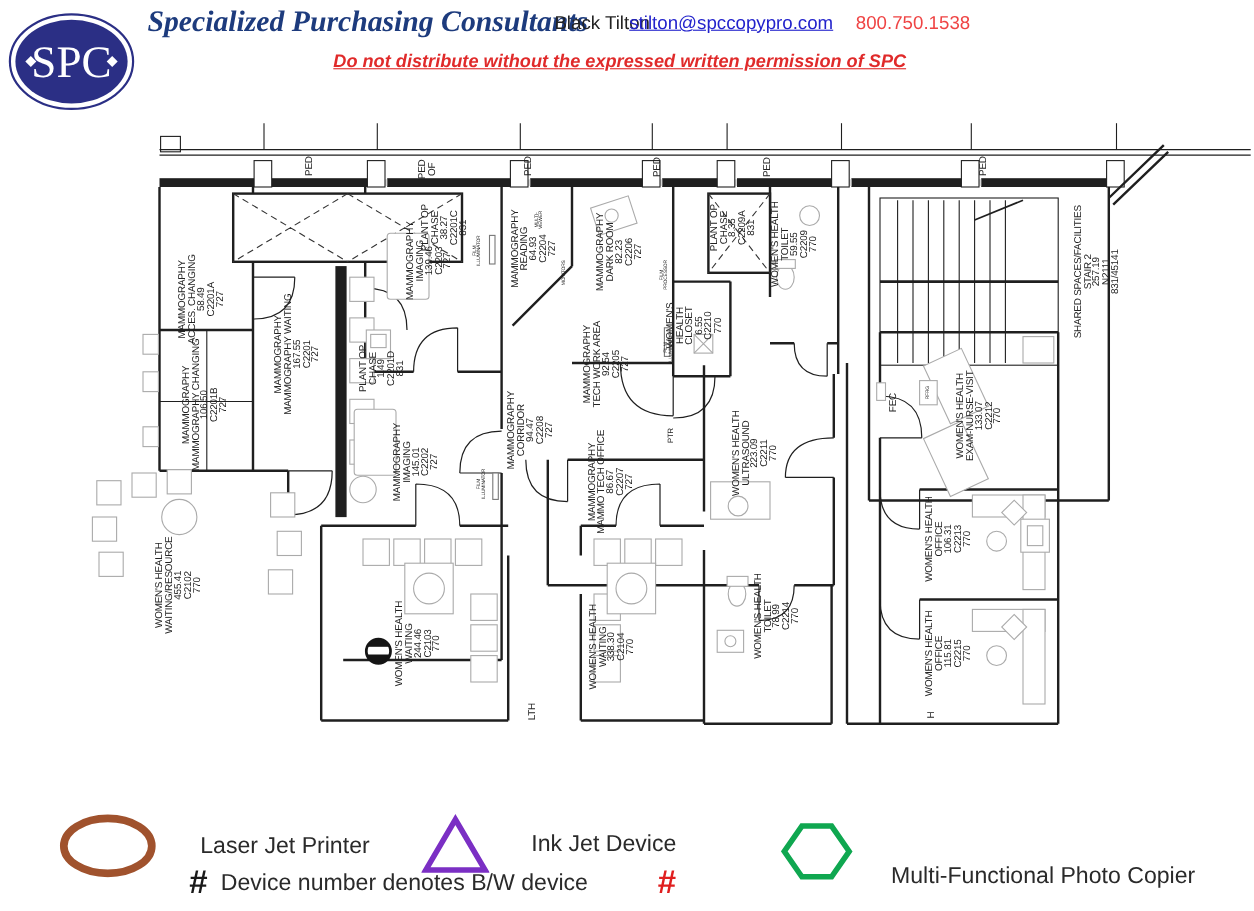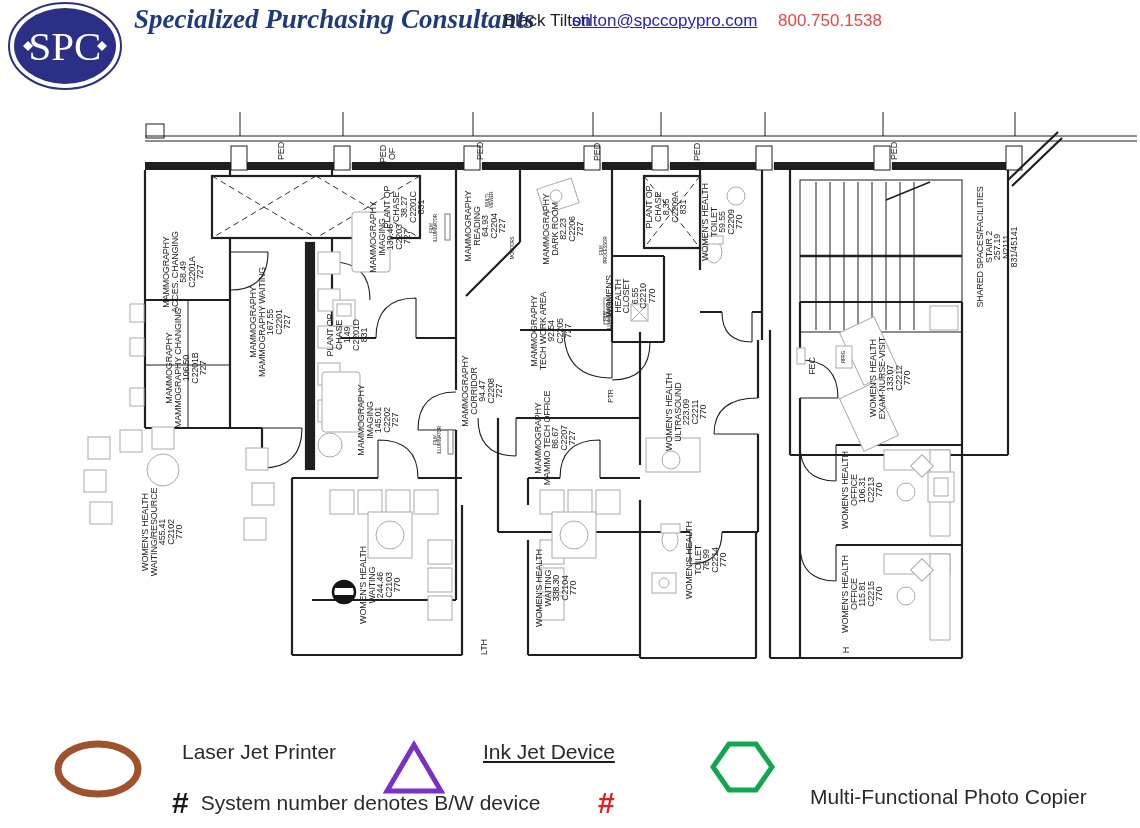--- a/index.html
+++ b/index.html
@@ -1,37 +1,37 @@
 <!DOCTYPE html>
 <html><head>
 <meta charset="utf-8">
 <style>
   html,body{margin:0;padding:0;background:#fff;}
   .page{position:relative;width:1140px;height:828px;background:#ffffff;overflow:hidden;
         font-family:"Liberation Sans",sans-serif;color:#1b1b1b;}
   
-  .hdr-logo{position:absolute;left:6px;top:0;width:118px;height:92px;}
+  .hdr-logo{position:absolute;left:6px;top:10px;width:118px;height:92px;}
   .hdr-title{position:absolute;left:134px;top:4px;font-family:"Liberation Serif",serif;
              font-style:italic;font-weight:bold;font-size:27px;color:#1d3b7d;white-space:nowrap;}
   .hdr-contact{position:absolute;top:11px;font-size:17px;white-space:nowrap;}
   .hdr-name{left:504px;color:#222;}
   .hdr-mail{left:572px;color:#2222cc;text-decoration:underline;}
   .hdr-phone{left:734px;color:#ef4444;margin-left:44px;}
   .hdr-warning{position:absolute;left:303px;top:47px;font-size:16.5px;font-weight:bold;
                font-style:italic;color:#e02a2a;text-decoration:underline;white-space:nowrap;}
   .stardoc{position:absolute;left:826px;top:14px;width:314px;height:76px;}
   
   .plan{position:absolute;left:0;top:0;width:1140px;height:828px;}
   .plan svg{position:absolute;left:0;top:0;}
   .room-label{position:absolute;transform:translate(-50%,-50%) rotate(-90deg);
               color:#222;font-size:9px;line-height:8.6px;letter-spacing:-0.2px;
               white-space:nowrap;text-align:center;}
   .room-label div{display:block;}
   
-  .legend-item{position:absolute;display:flex;}
+  .legend-item{position:absolute;display:flex;align-items:center;}
   .legend-item .lbl{font-size:21px;color:#2a2a2a;white-space:nowrap;}
   .legend-note{position:absolute;display:flex;align-items:center;gap:12px;}
   .legend-note .hash{font-size:30px;font-weight:bold;line-height:26px;}
   .legend-note .lbl{font-size:21px;color:#2a2a2a;white-space:nowrap;}
 </style>
 </head>
 <body>
 
 <div class="page">
 
@@ -41,20 +41,21 @@
       <ellipse cx="59" cy="46" rx="51" ry="38" fill="#2b2f85"></ellipse>
       <text x="59" y="60" text-anchor="middle" fill="#ffffff" font-size="41" font-family="Liberation Serif, serif">SPC</text>
       <polygon points="17,46 22,41 27,46 22,51" fill="#ffffff"></polygon>
       <polygon points="91,46 96,41 101,46 96,51" fill="#ffffff"></polygon>
     </svg>
   </div>
   <div class="hdr-title">Specialized Purchasing Consultants</div>
   <div class="hdr-contact hdr-name">Black Tilton</div>
   <a class="hdr-contact hdr-mail">stilton@spccopypro.com</a>
   <div class="hdr-contact hdr-phone">800.750.1538</div>
+  <div class="hdr-warning">Do not distribute without the expressed written permission of SPC</div>
 
 
   <div class="plan">
     <svg width="1140" height="828">
 
       <g stroke="#1f1f1f" stroke-width="1" fill="none">
         <line x1="145" y1="136" x2="1137" y2="136"></line>
           <line x1="145" y1="141" x2="1137" y2="141"></line>
         <line x1="240" y1="112" x2="240" y2="136"></line>
           <line x1="343" y1="112" x2="343" y2="136"></line>
@@ -465,34 +466,34 @@
       </div>
     </div>
 
   <div>
     <div class="legend-item" style="left:52px;top:740px;">
       <svg width="92" height="58">
         <ellipse cx="46" cy="29" rx="40" ry="25" fill="none" stroke-width="7" stroke="#a0522d"></ellipse>
       </svg>
       <span class="lbl" style="margin-left:38px;">Laser Jet Printer</span>
     </div>
-    <div class="legend-item" style="left:383px;top:740px;text-decoration:underline;">
+    <div class="legend-item" style="left:383px;top:740px;">
       <svg width="62" height="56">
         <polygon points="31,5 58,51 4,51" fill="none" stroke-width="5" stroke="#7b2fc4"></polygon>
       </svg>
       <span class="lbl" style="margin-left:38px;">Ink Jet Device</span>
     </div>
     <div class="legend-item" style="left:710px;top:740px;">
       <svg width="66" height="56">
         <polygon points="19,4 46,4 62,27 46,50 19,50 3,27" fill="none" stroke-width="5" stroke="#0fa750"></polygon>
       </svg>
       <span class="lbl" style="margin-left:34px;margin-top:45px;">Multi-Functional Photo Copier</span>
     </div>
     <div class="legend-note" style="left:172px;top:790px;">
       <span class="hash" style="color: rgb(26, 26, 26);">#</span>
-      <span class="lbl">System number denotes B/W device</span>
+      <span class="lbl">Device number denotes B/W device</span>
     </div>
     <div class="legend-note" style="left:598px;top:790px;">
       <span class="hash" style="color: rgb(224, 31, 31);">#</span>
     </div>
   </div>
 
 </div>
 
 </body></html>

